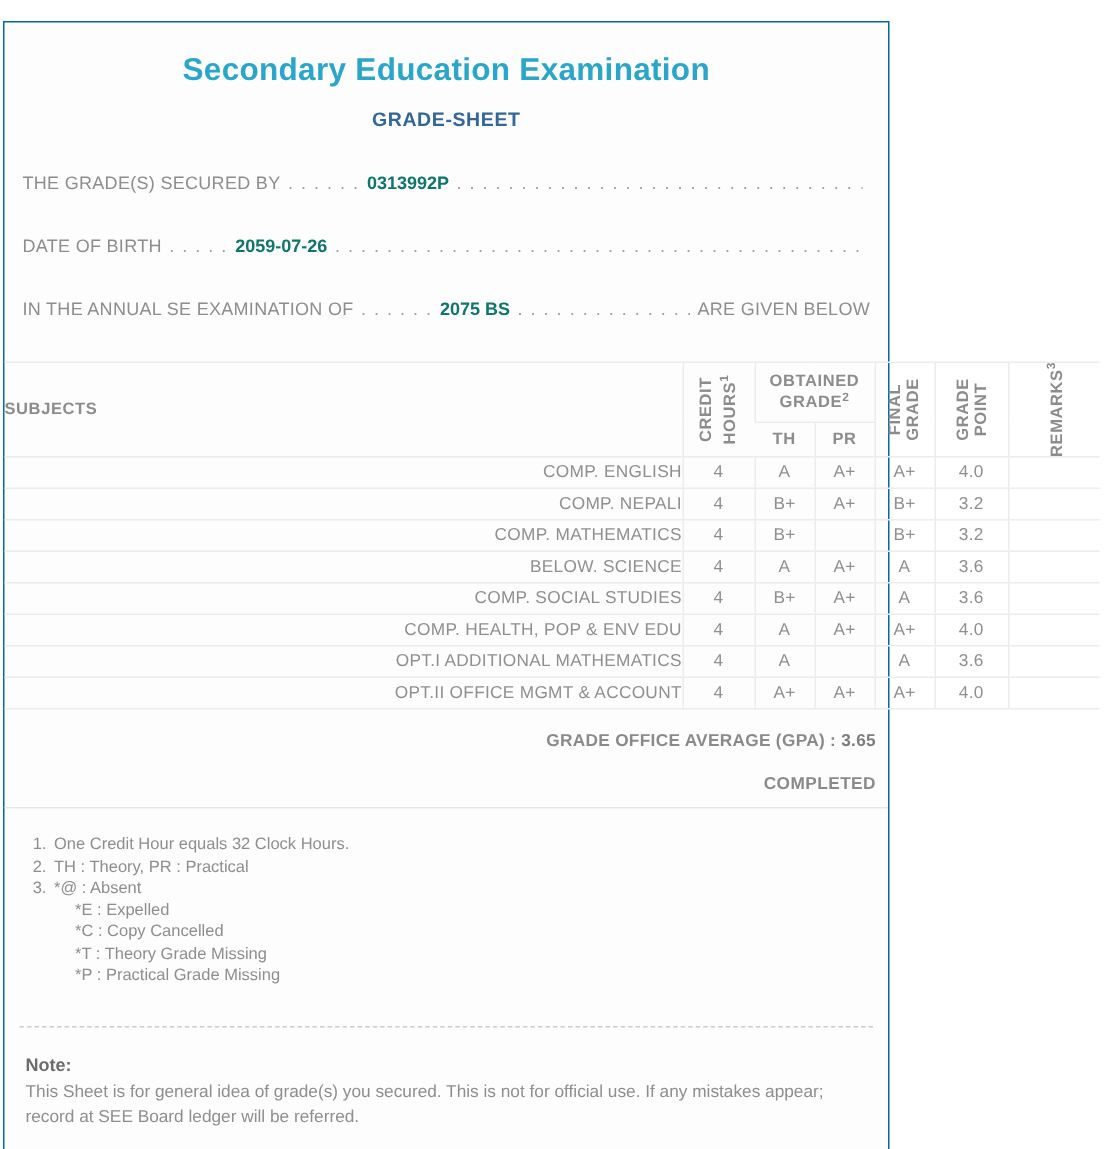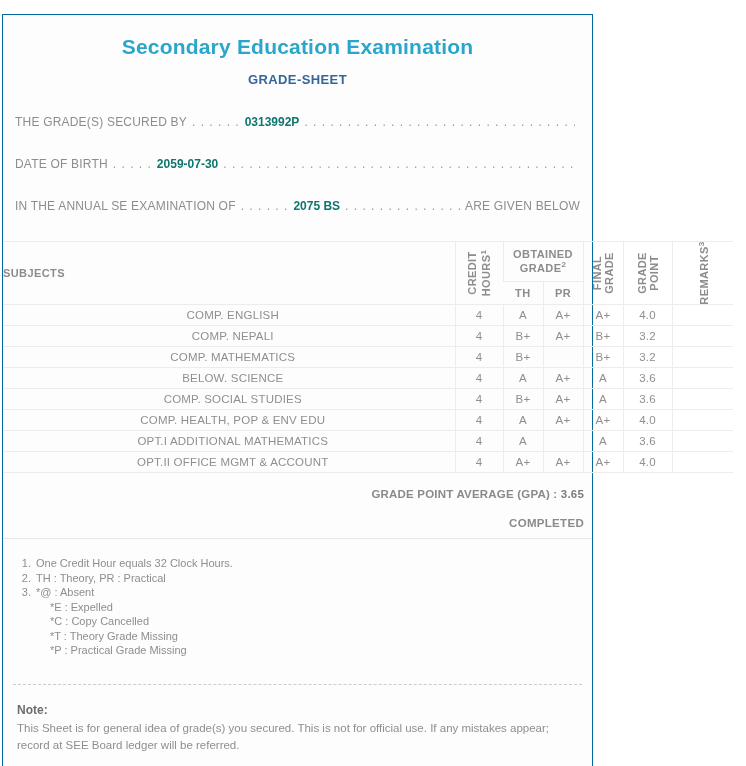--- a/index.html
+++ b/index.html
@@ -79,21 +79,21 @@
   tr.h2row th { height:23px; text-align:center; font-size:11px; }
   sup { font-size:8px; font-weight:bold; }
   tbody td {
     font-size:11.5px;
     color:#8f8f8f;
     height:21px;
     padding:3px 6px;
     text-align:center;
     letter-spacing:0.2px;
   }
-  tbody td.subj { text-align:center; padding-left:8px; }
+  tbody td.subj { text-align:right; padding-left:8px; }
   
   .gpa-block {
     text-align:right;
     padding:15px 8px 9px 8px;
     border-bottom:1px solid #e7e7e7;
   }
   .gpa-line { font-size:11.5px; font-weight:bold; color:#8a8a8a; letter-spacing:0.2px; }
   .gpa-line .gpa-val { color:#7d7d7d; }
   .status-line { margin-top:17px; font-size:11.5px; font-weight:bold; color:#8a8a8a; letter-spacing:0.3px; }
   
@@ -130,21 +130,21 @@
       <span class="lbl">THE GRADE(S) SECURED BY</span>
       <span class="dots gap">. . . . . .</span>
       <span class="val">0313992P</span>
       <span class="dots fill">. . . . . . . . . . . . . . . . . . . . . . . . . . . . . . . . . . . . . . . . . . . . . . . . . . . . . . . . . . . . . . . . . . . . . . . . . . . . . . . . . . . . . . . . . . . . . . . . . . . . . . . . . . . . . . . . . . . . . . . . . . . . . . . .</span>
       <span class="sfx"></span>
     </div>
 
     <div class="info-line">
       <span class="lbl">DATE OF BIRTH</span>
       <span class="dots gap">. . . . .</span>
-      <span class="val">2059-07-30</span>
+      <span class="val">2059-07-26</span>
       <span class="dots fill">. . . . . . . . . . . . . . . . . . . . . . . . . . . . . . . . . . . . . . . . . . . . . . . . . . . . . . . . . . . . . . . . . . . . . . . . . . . . . . . . . . . . . . . . . . . . . . . . . . . . . . . . . . . . . . . . . . . . . . . . . . . . . . . .</span>
       <span class="sfx"></span>
     </div>
 
     <div class="info-line">
       <span class="lbl">IN THE ANNUAL SE EXAMINATION OF</span>
       <span class="dots gap">. . . . . .</span>
       <span class="val">2075 BS</span>
       <span class="dots fill">. . . . . . . . . . . . . . . . . . . . . . . . . . . . . . . . . . . . . . . . . . . . . . . . . . . . . . . . . . . . . . . . . . . . . . . . . . . . . . . . . . . . . . . . . . . . . . . . . . . . . . . . . . . . . . . . . . . . . . . . . . . . . . . .</span>
       <span class="sfx">ARE GIVEN BELOW</span>
@@ -265,21 +265,21 @@
       <td>A+</td>
       <td>A+</td>
       <td>4.0</td>
       <td></td>
     </tr>
   </tbody>
   </table>
 
   <div class="gpa-block">
     <div class="gpa-line">
-      <span>GRADE POINT AVERAGE (GPA) :</span>
+      <span>GRADE OFFICE AVERAGE (GPA) :</span>
       <span class="gpa-val">3.65</span>
     </div>
     <div class="status-line">COMPLETED</div>
   </div>
 
   <div class="footnotes">
     <ol id="fn-list">
     <li>
       <span>One Credit Hour equals 32 Clock Hours.</span>
       <div class="fn-subs"></div>

